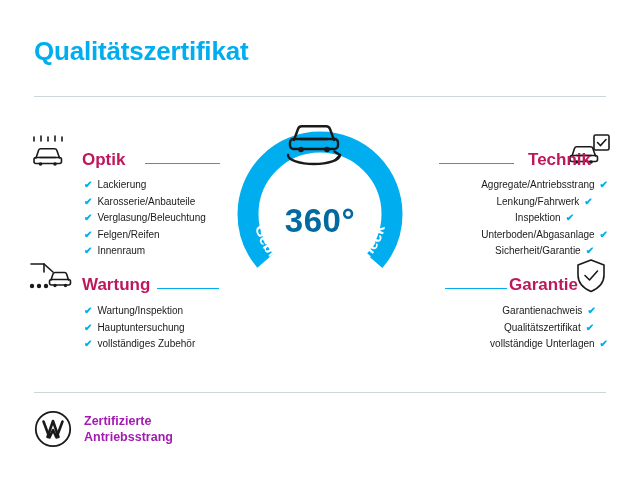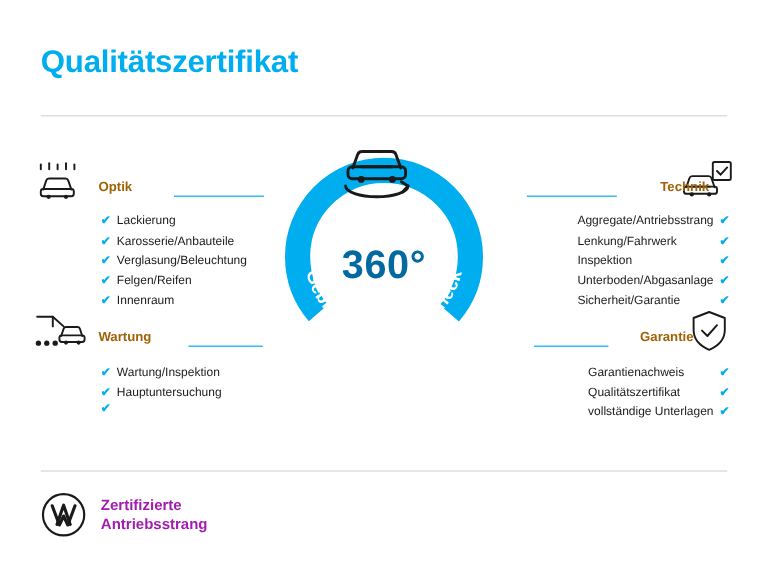--- a/index.html
+++ b/index.html
@@ -35,23 +35,23 @@
     position: absolute;
     left: 34px;
     top: 96px;
     width: 572px;
     height: 1px;
     background: #cfd6da;
   }
   
   .sec-head {
     position: absolute;
-    font-size: 11px;
-    font-weight: bold;
-    color: #a16207;
+    font-size: 17px;
+    font-weight: bold;
+    color: #be185d;
     white-space: nowrap;
   }
   .sec-rule {
     position: absolute;
     height: 1px;
     background: #00AEEF;
   }
   
   .list {
     position: absolute;
@@ -61,21 +61,21 @@
     white-space: nowrap;
   }
   .list.left .row {
     display: flex;
     align-items: center;
     gap: 5px;
   }
   .list.right .row {
     display: flex;
     align-items: center;
-    justify-content: space-between;
+    justify-content: center;
     gap: 5px;
   }
   .chk {
     color: #00AEEF;
     font-size: 10px;
     font-weight: bold;
     line-height: 1;
   }
   
   .icon {
@@ -232,20 +232,21 @@
     <div class="row">
       <span class="chk">✔</span>
       <span>Wartung/Inspektion</span>
     </div>
     <div class="row">
       <span class="chk">✔</span>
       <span>Hauptuntersuchung</span>
     </div>
     <div class="row">
       <span class="chk">✔</span>
+      <span>vollständiges Zubehör</span>
     </div>
   </div>
 
   <div class="icon" style="left:575px; top:258px;">
     <svg width="32" height="36" viewBox="0 0 32 36" fill="none" stroke="#1a1a1a" stroke-width="1.6" stroke-linecap="round" stroke-linejoin="round">
       <path d="M16 2 L29 7 V17 C29 25 23 30.5 16 33.5 C9 30.5 3 25 3 17 V7 Z"></path>
       <path d="M10 17.5 l4.5 4.5 l8 -9"></path>
     </svg>
   </div>
   <div class="sec-head" style="right:62px; top:275px;">Garantie</div>

